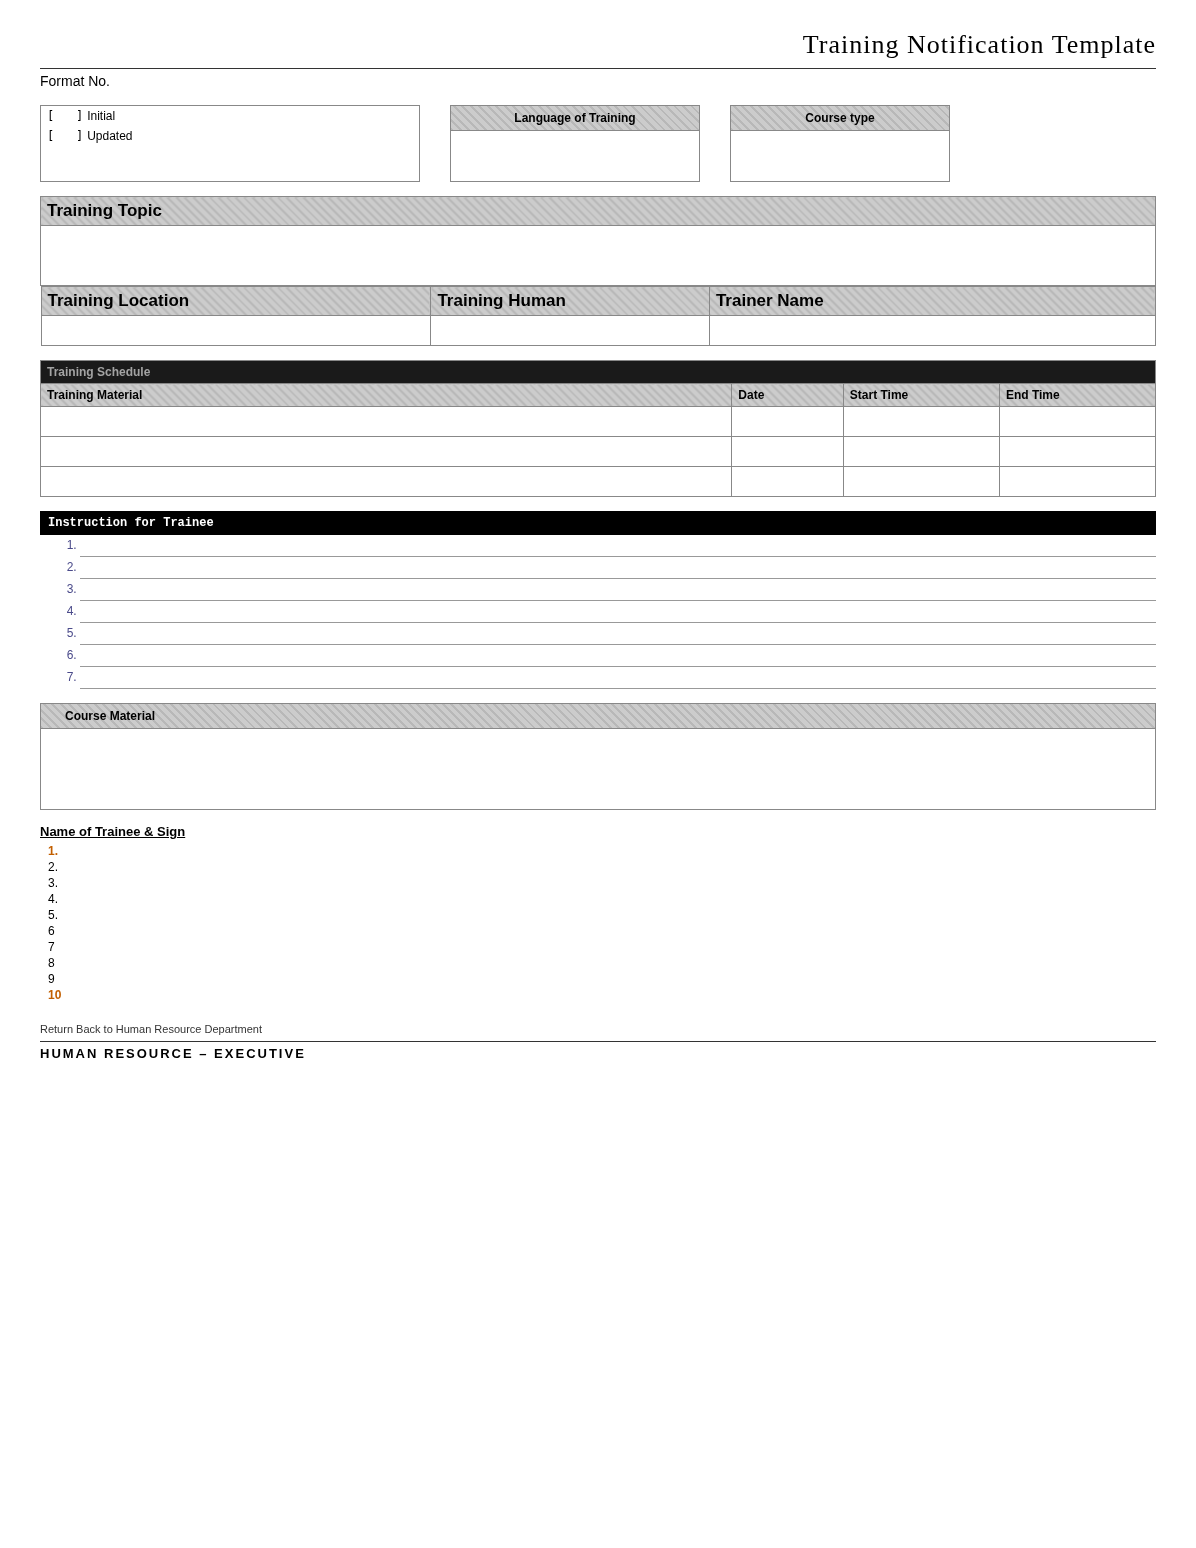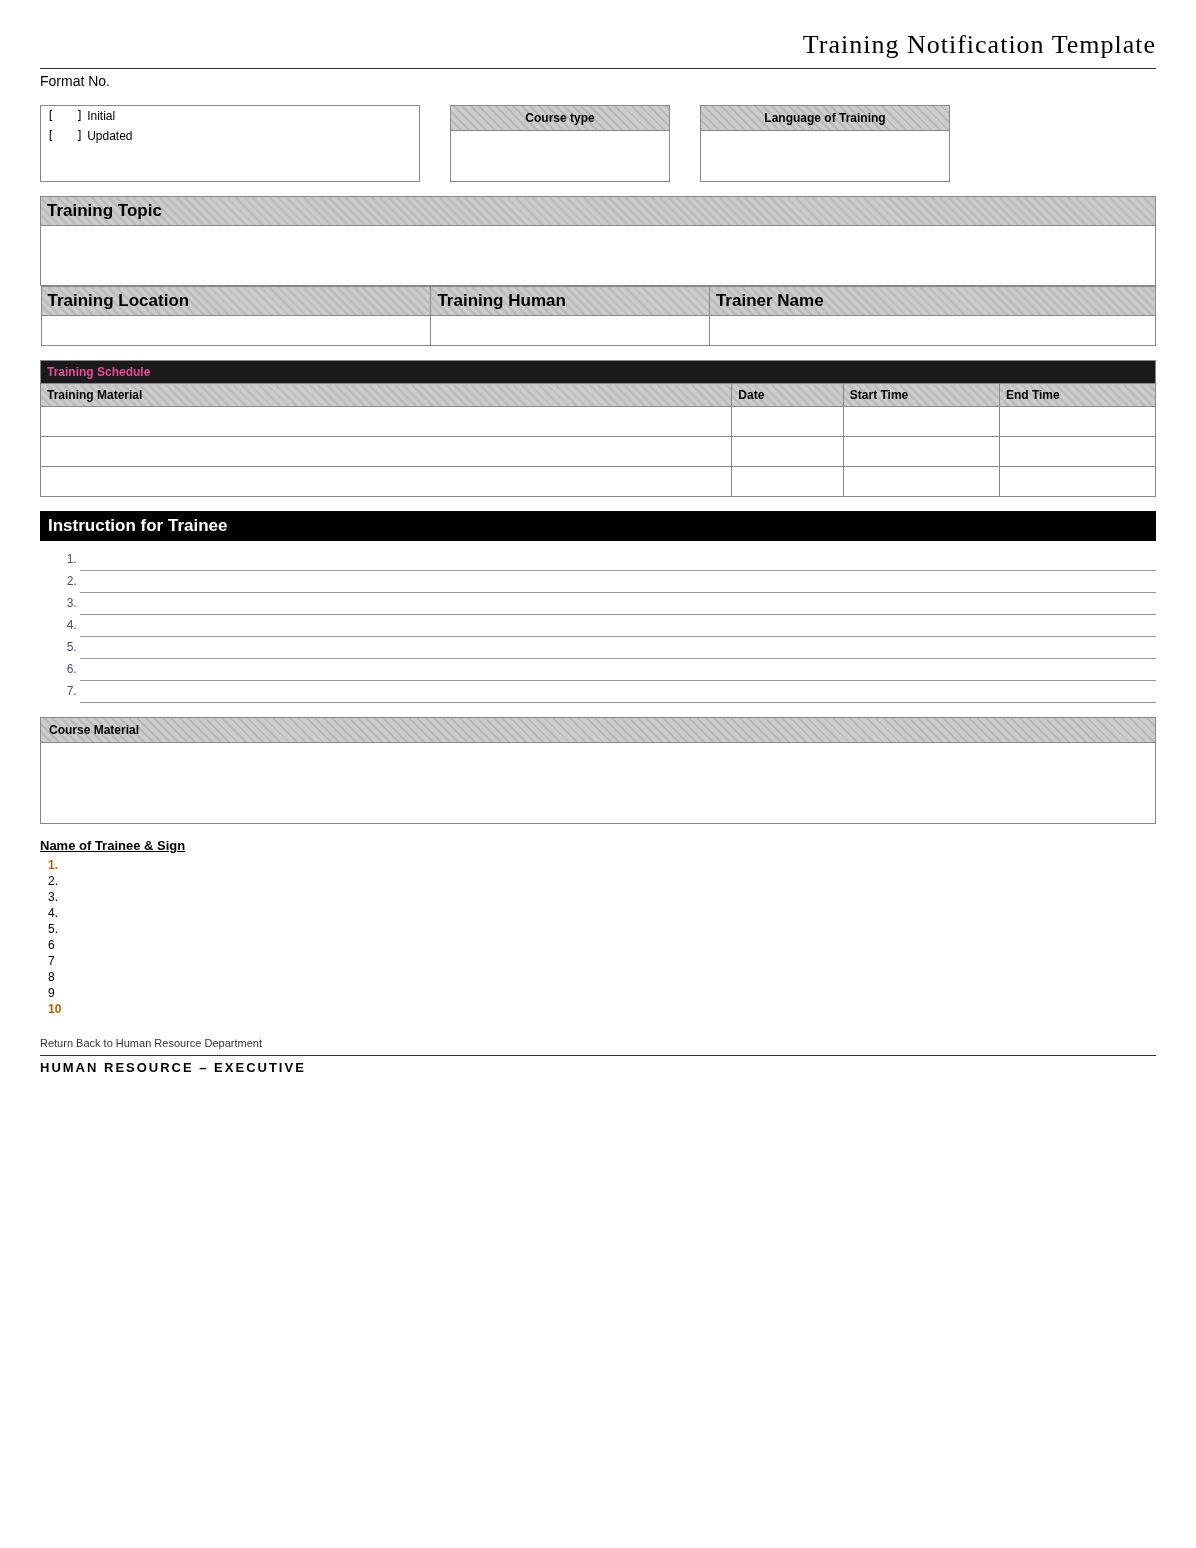--- a/index.html
+++ b/index.html
@@ -96,21 +96,21 @@
       background: #fff;
       min-height: 30px;
       height: 30px;
     }
     .cell-tall {
       min-height: 60px;
       height: 60px;
     }
     .dark-header {
       background: #1a1a1a;
-      color: #ec4899;
+      color: #a3a3a3;
       font-weight: bold;
       font-size: 12px;
       padding: 5px 6px;
     }
 
     
     .schedule-section {
       width: 100%;
       border-collapse: collapse;
       margin-bottom: 24px;
@@ -119,23 +119,23 @@
       border: 1px solid #888;
       padding: 4px 6px;
       font-size: 12px;
     }
 
     
     .instruction-header {
       background: #000;
       color: #fff;
       font-weight: bold;
-      font-size: 17px;
+      font-size: 12px;
       padding: 5px 8px;
-      margin-bottom: 8px;
+      font-family: Liberation Mono, monospace;
     }
     .instruction-list {
       list-style: decimal;
       padding-left: 40px;
       margin-bottom: 16px;
     }
     .instruction-list li {
       font-size: 12px;
       padding: 3px 0;
       border-bottom: 1px solid #999;
@@ -154,21 +154,21 @@
     .course-material-header {
       background: repeating-linear-gradient(
         45deg,
         #b8b8b8,
         #b8b8b8 2px,
         #cccccc 2px,
         #cccccc 6px
       );
       font-weight: bold;
       font-size: 12px;
-      padding: 5px 8px;
+      padding: 5px 24px;
       border-bottom: 1px solid #888;
     }
     .course-material-body {
       min-height: 80px;
       padding: 6px;
     }
 
     
     .trainee-section {
       margin-bottom: 20px;
@@ -226,27 +226,27 @@
     <div class="checkbox-row">
       <span class="checkbox-bracket">[&nbsp;&nbsp;&nbsp;]</span>
       <span>Initial</span>
     </div>
     <div class="checkbox-row">
       <span class="checkbox-bracket">[&nbsp;&nbsp;&nbsp;]</span>
       <span>Updated</span>
     </div>
   </div>
 
+  <div class="top-col top-col-3">
+    <div class="top-col-header">Language of Training</div>
+    <div class="top-col-body"></div>
+  </div>
+
   <div class="top-col top-col-2">
     <div class="top-col-header">Course type</div>
-    <div class="top-col-body"></div>
-  </div>
-
-  <div class="top-col top-col-3">
-    <div class="top-col-header">Language of Training</div>
     <div class="top-col-body"></div>
   </div>
 </div>
 
 <table class="training-table section-gap">
   <tbody>
       <tr>
     <td class="cell-header">Training Topic</td>
   </tr>
   <tr>

